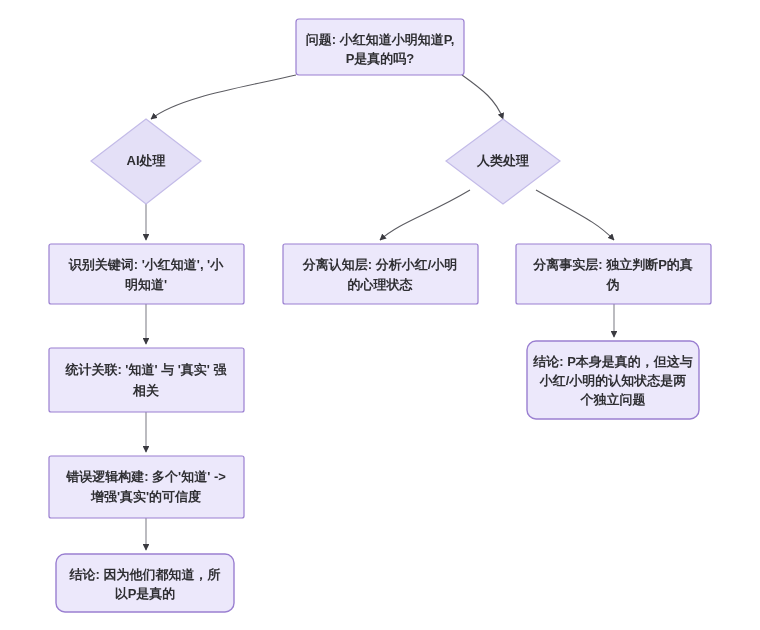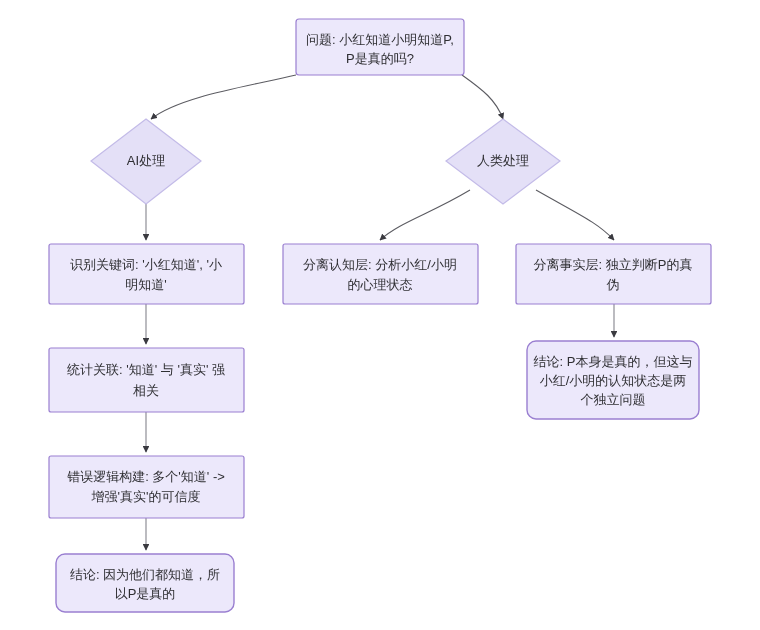--- a/index.html
+++ b/index.html
@@ -11,20 +11,21 @@
     width: 760px;
     height: 630px;
     font-family: "Liberation Sans", "DejaVu Sans", sans-serif;
     overflow: hidden;
   }
   #flowchart-root {
     position: relative;
     width: 736px;
     height: 630px;
     background: #ffffff;
+    font-weight: bold;
   }
   svg#diagram {
     display: block;
     width: 760px;
     height: 630px;
   }
   .node-shape {
     fill: #ece8fb;
     stroke: #9a7fd1;
     stroke-width: 1.2px;

